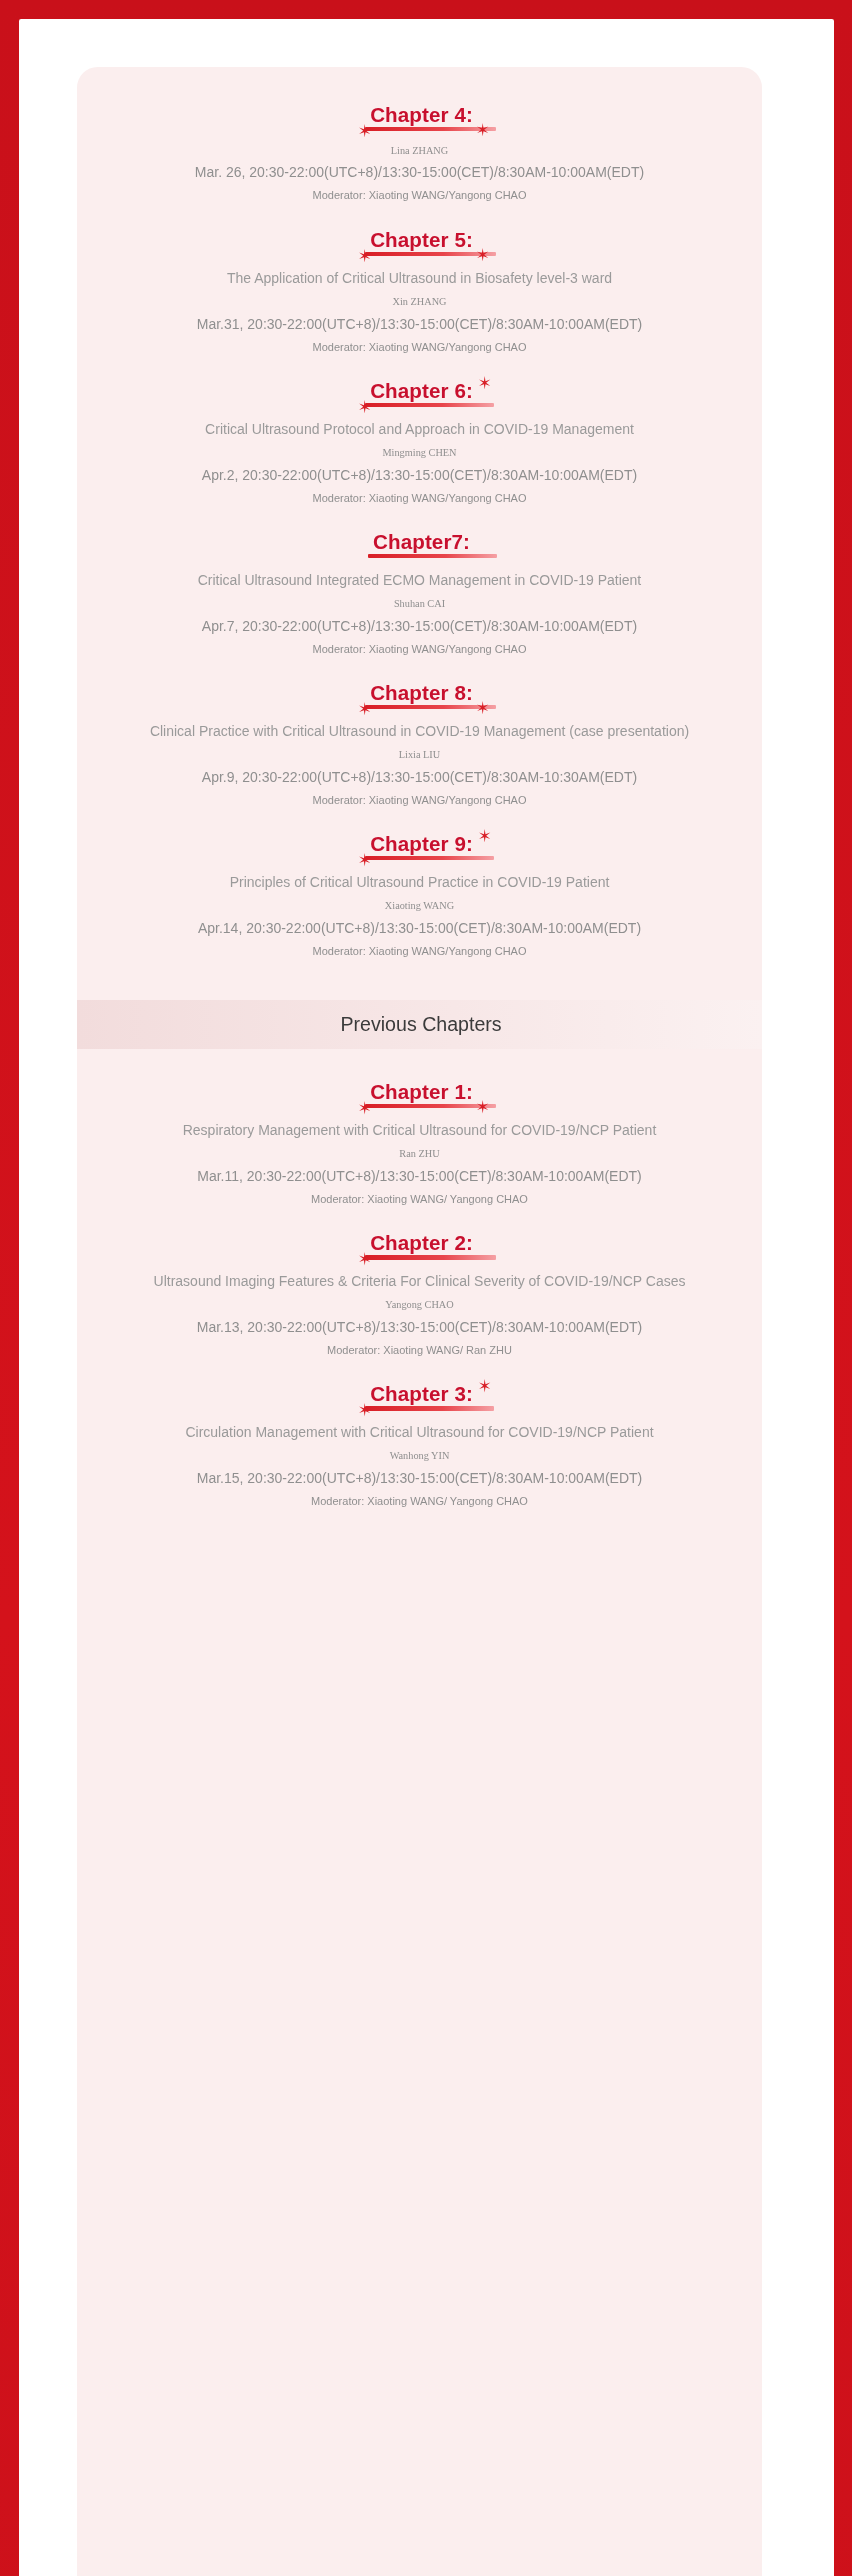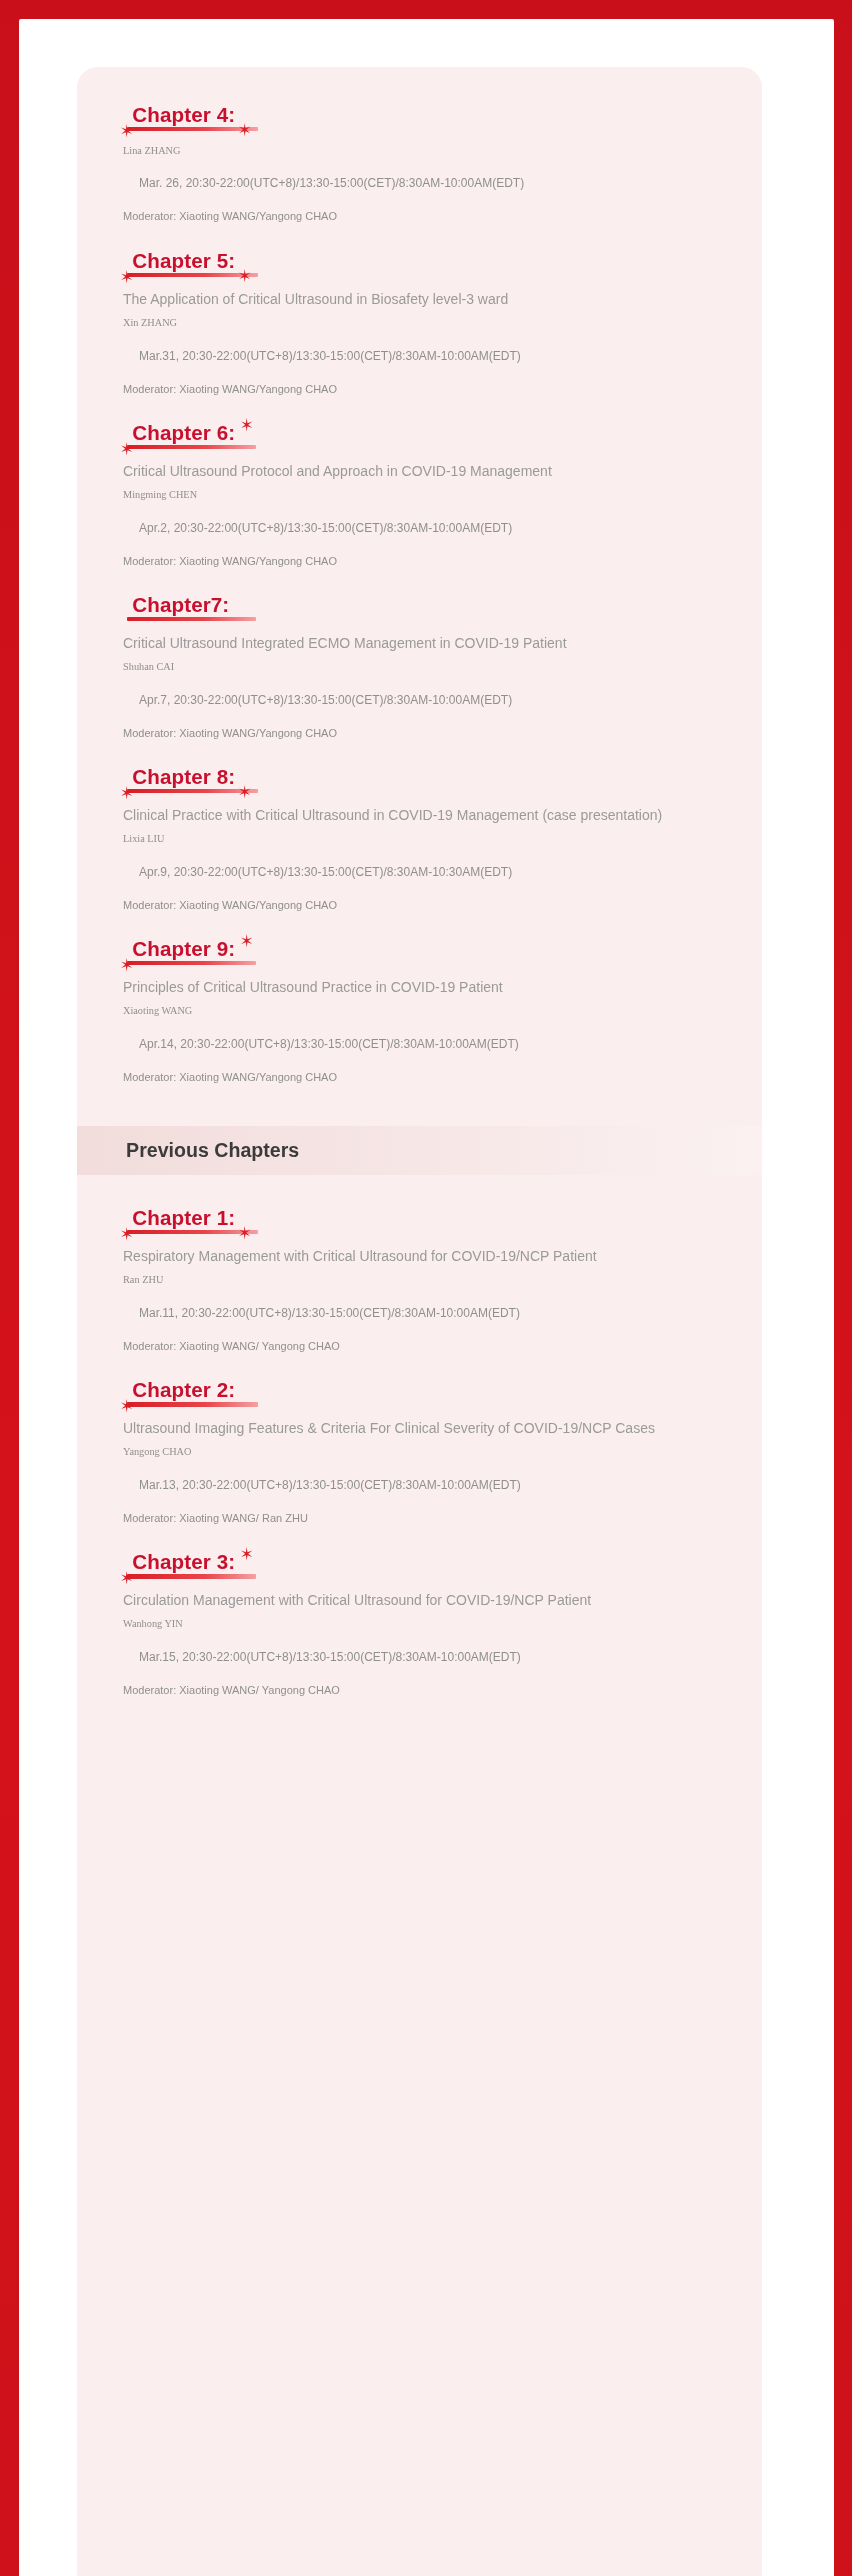--- a/index.html
+++ b/index.html
@@ -45,20 +45,21 @@
     border-radius: 20.6px;
   }
 
   .content {
     position: absolute;
     left: 77px;
     top: 67px;
     width: 685px;
     box-sizing: border-box;
     padding: 36px 46px 46px 46px;
+    text-align: center;
   }
 
   
   .chapter {
     position: relative;
     margin-bottom: 24px;
   }
 
   .chapter-head {
     position: relative;
@@ -118,24 +119,24 @@
 
   .speaker {
     font-size: 10.3px;
     color: #8f8f8f;
     line-height: 1.45;
     margin: 0;
     font-family: Liberation Serif, serif;
   }
 
   .schedule {
-    font-size: 12px;
+    font-size: 14px;
     color: #8f8f8f;
     line-height: 1.5;
-    margin: 16px;
+    margin: 4px;
   }
 
   .moderator {
     font-size: 11px;
     color: #8f8f8f;
     line-height: 1.5;
     margin: 0;
   }
 
   
@@ -148,21 +149,21 @@
     position: absolute;
     left: -46px;
     top: 0;
     width: 685px;
     height: 49px;
     background: linear-gradient(90deg, #f2dcdc 0%, #f7e7e7 55%, #fbf1f1 100%);
   }
   .section-header-text {
     position: relative;
     font-size: 19.6px;
-    font-weight: bold;
+    font-weight: normal;
     color: #3b3b3b;
     line-height: 49px;
     padding-left: 3.1px;
   }
 </style>
 </head>
 <body>
 
 <div class="page-frame">
   <div class="sheet"></div>

